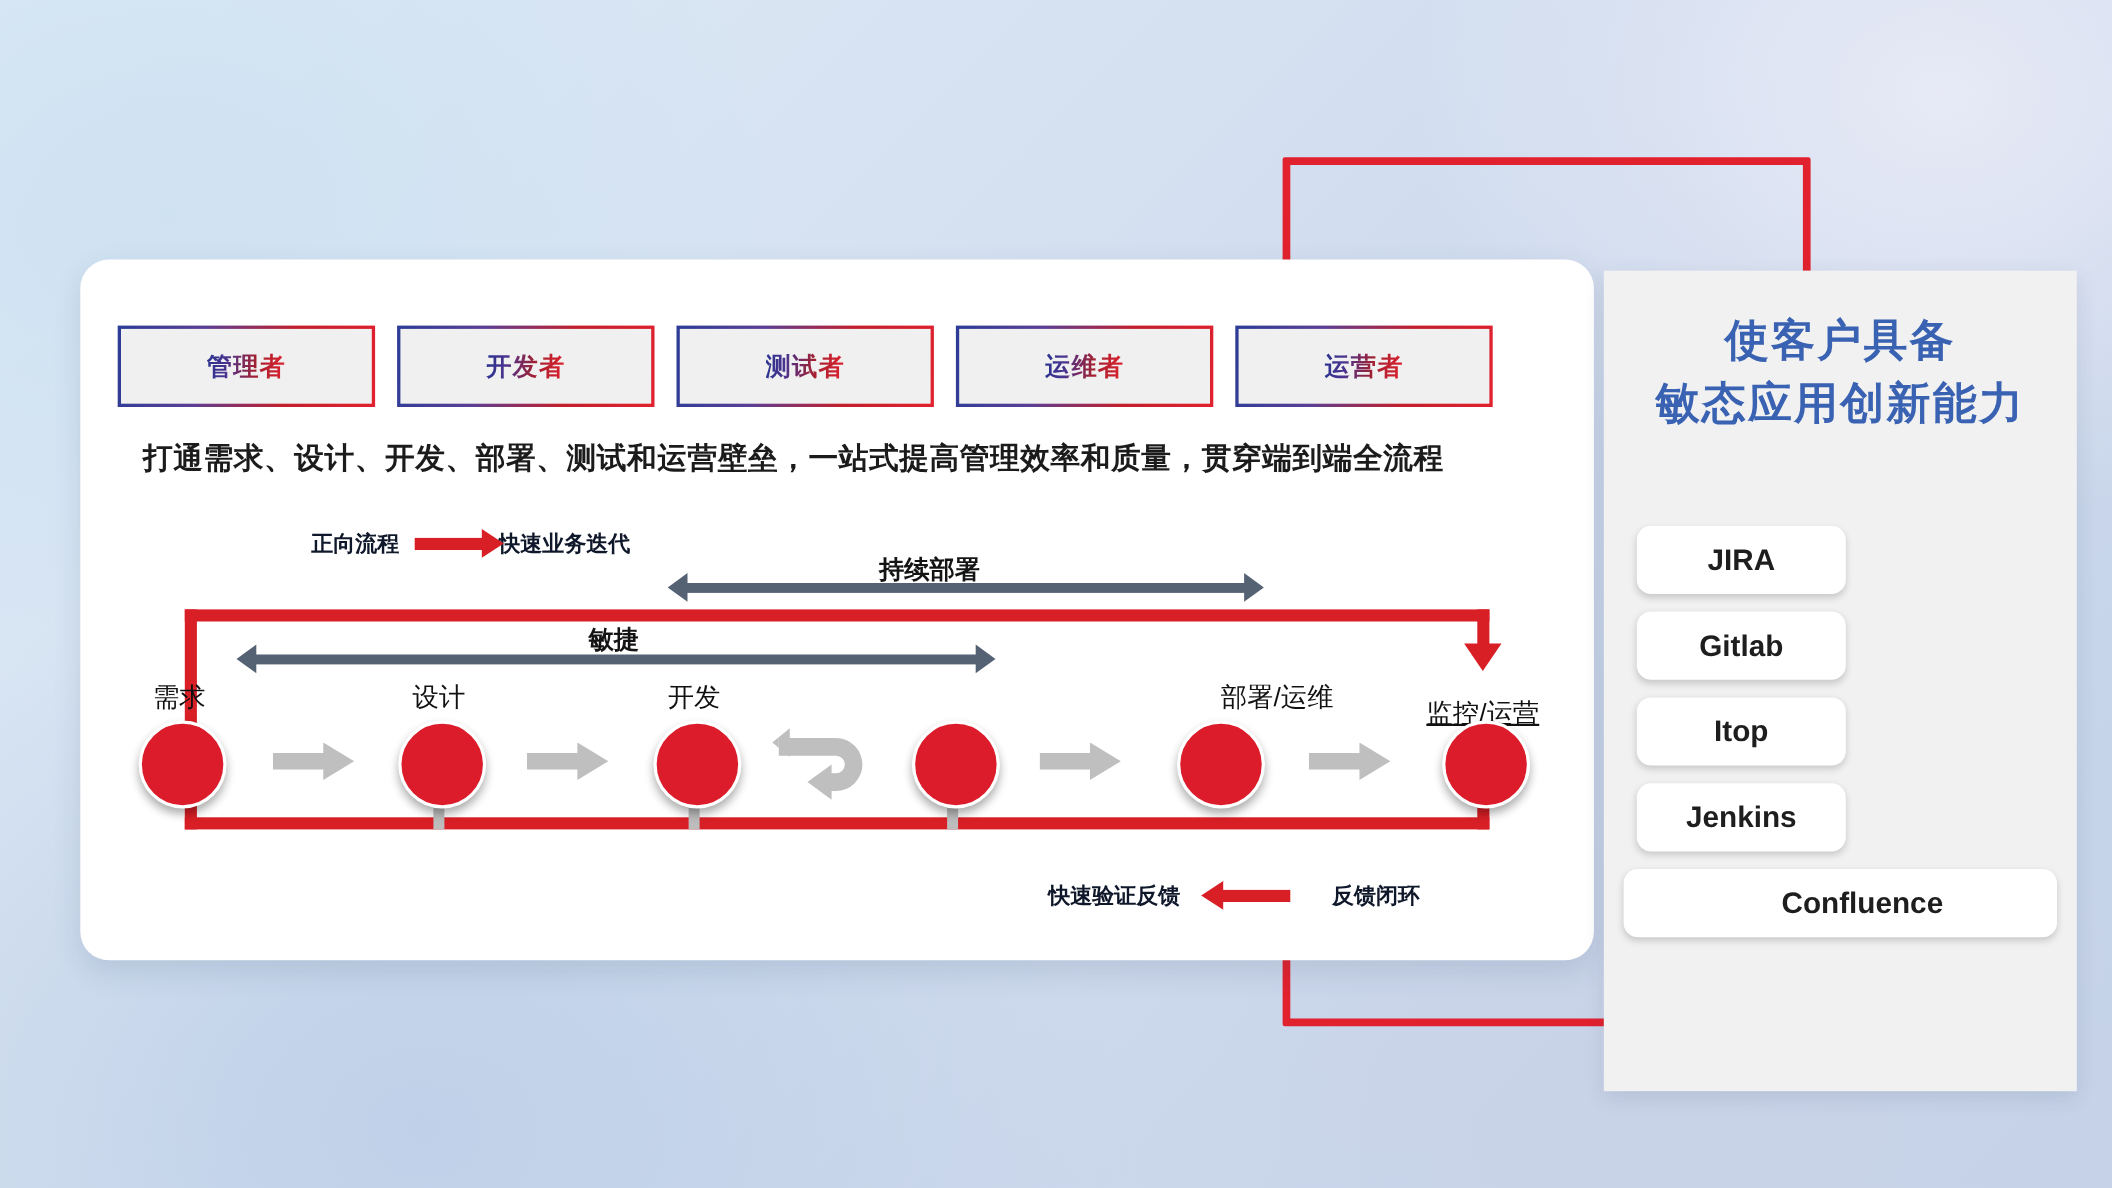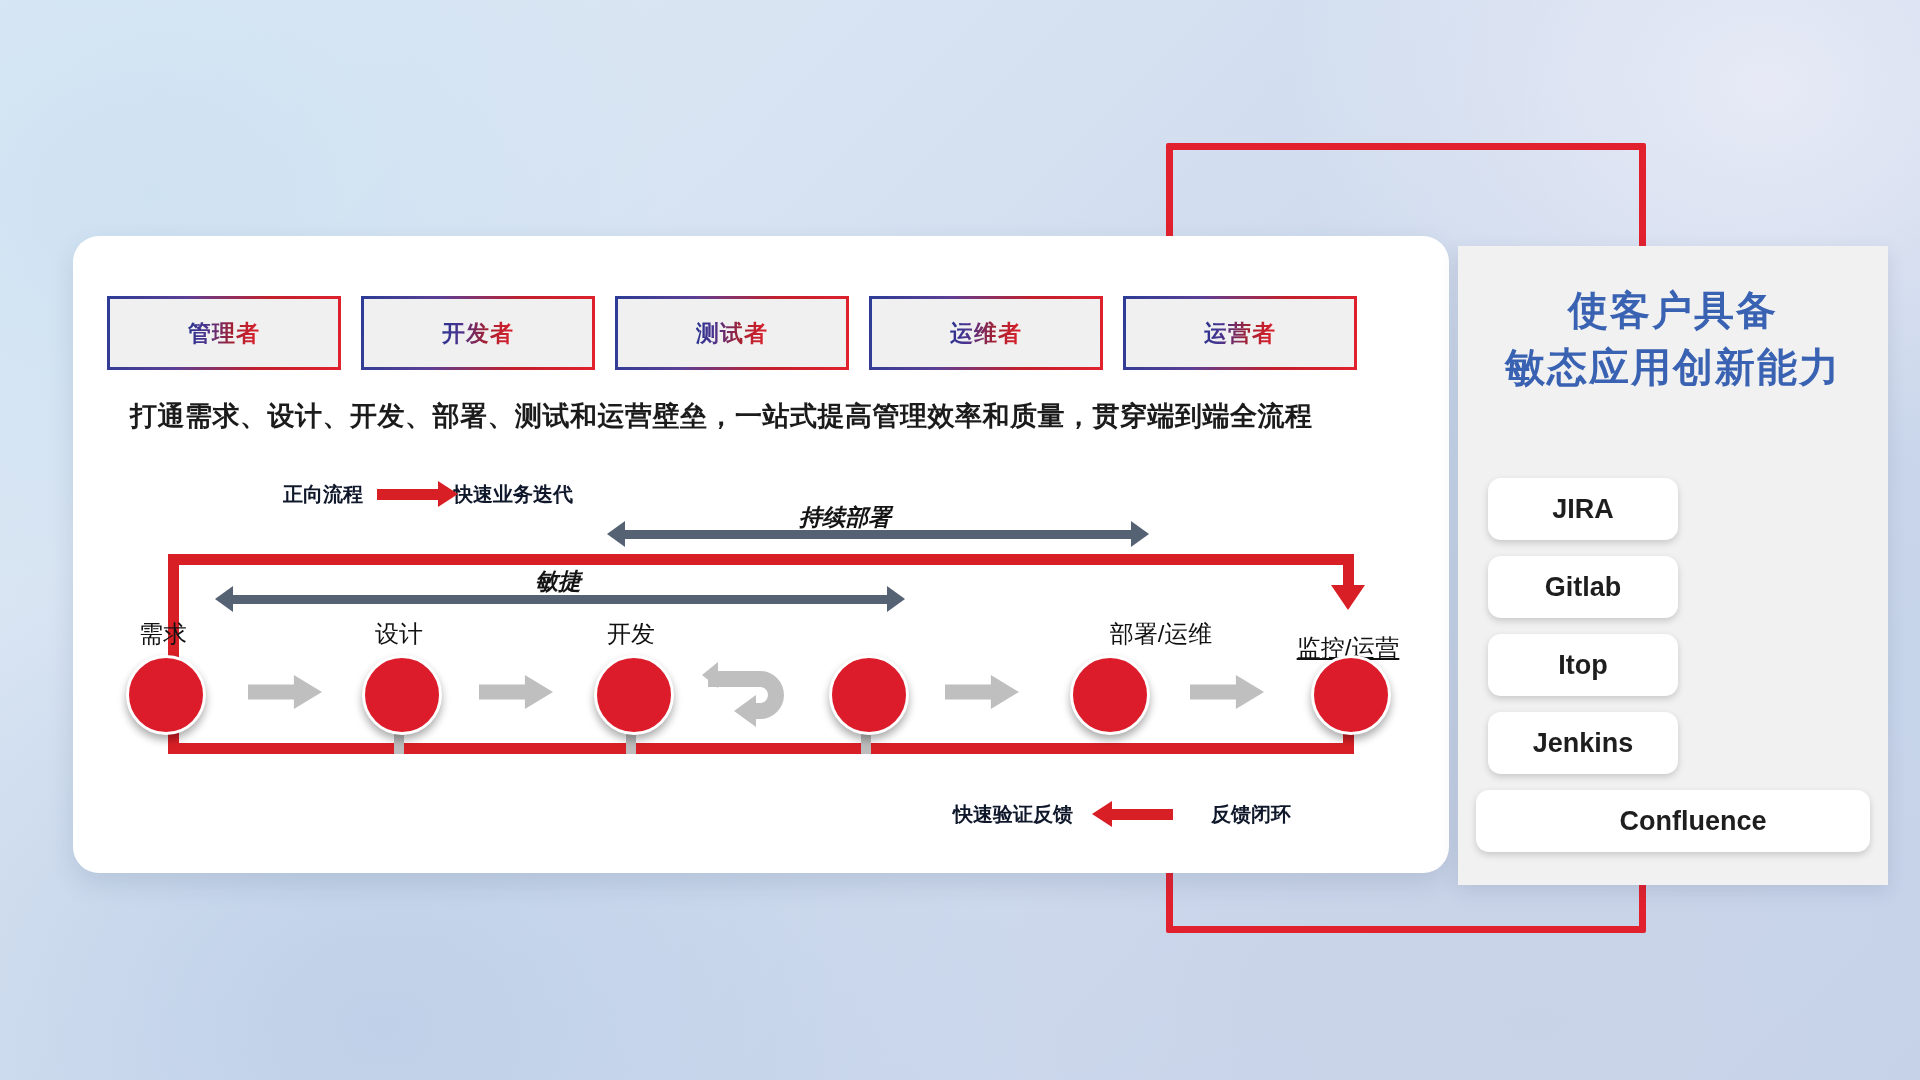--- a/index.html
+++ b/index.html
@@ -58,21 +58,21 @@
           font-size:20px;font-weight:bold;color:#0f172a;white-space:nowrap;}
   .legend.fwd{left:283px;top:481px;}
   .legend.fb{left:953px;top:801px;}
   .ar-red{position:relative;width:62px;height:11px;background:#d91f26;}
   .ar-red.right::after{content:"";position:absolute;right:-19px;top:-8px;
      border-left:20px solid #d91f26;border-top:13px solid transparent;border-bottom:13px solid transparent;}
   .ar-red.left::before{content:"";position:absolute;left:-19px;top:-8px;
      border-right:20px solid #d91f26;border-top:13px solid transparent;border-bottom:13px solid transparent;}
 
   
-  .spanlabel{position:absolute;font-size:23px;font-weight:bold;color:#141414;font-style:italic;}
+  .spanlabel{position:absolute;font-size:23px;font-weight:bold;color:#141414;}
 
   
   .dbl{position:absolute;height:9px;background:#556273;}
   .dbl::before{content:"";position:absolute;left:-17px;top:-9px;
      border-right:18px solid #556273;border-top:13.5px solid transparent;border-bottom:13.5px solid transparent;}
   .dbl::after{content:"";position:absolute;right:-17px;top:-9px;
      border-left:18px solid #556273;border-top:13.5px solid transparent;border-bottom:13.5px solid transparent;}
 
   
   .lred{position:absolute;background:#d91f26;}
@@ -87,21 +87,21 @@
   .gstem::before{content:"";position:absolute;left:-9px;top:-17px;
      border-bottom:18px solid #bdbdbd;border-left:14px solid transparent;border-right:14px solid transparent;}
 
   
   .garrow{position:absolute;width:74px;height:34px;
     background:#bfbfbf;
     clip-path:polygon(0 28%,62% 28%,62% 0,100% 50%,62% 100%,62% 72%,0 72%);
     filter:drop-shadow(2px 3px 2px rgba(0,0,0,.22));}
 
   
-  .panel{position:absolute;left:1458px;top:246px;width:430px;height:639px;
+  .panel{position:absolute;left:1458px;top:246px;width:430px;height:746px;
          background:#f1f1f1;box-shadow:0 6px 18px rgba(40,60,90,.12);}
   .panel-title{position:absolute;left:0;right:0;top:36px;text-align:center;
      color:#3a62b2;font-size:40px;font-weight:bold;line-height:1.42;letter-spacing:2px;}
   .tools{position:absolute;left:18px;top:232px;width:394px;
          display:flex;flex-wrap:wrap;gap:16px 14px;}
   .tool{height:62px;background:#fff;border-radius:13px;
         display:flex;align-items:center;justify-content:center;
         font-size:27px;font-weight:bold;color:#1e1e1e;
         box-shadow:0 3px 7px rgba(0,0,0,.17);}
   .tool.half{width:190px;margin-left:12px;}

